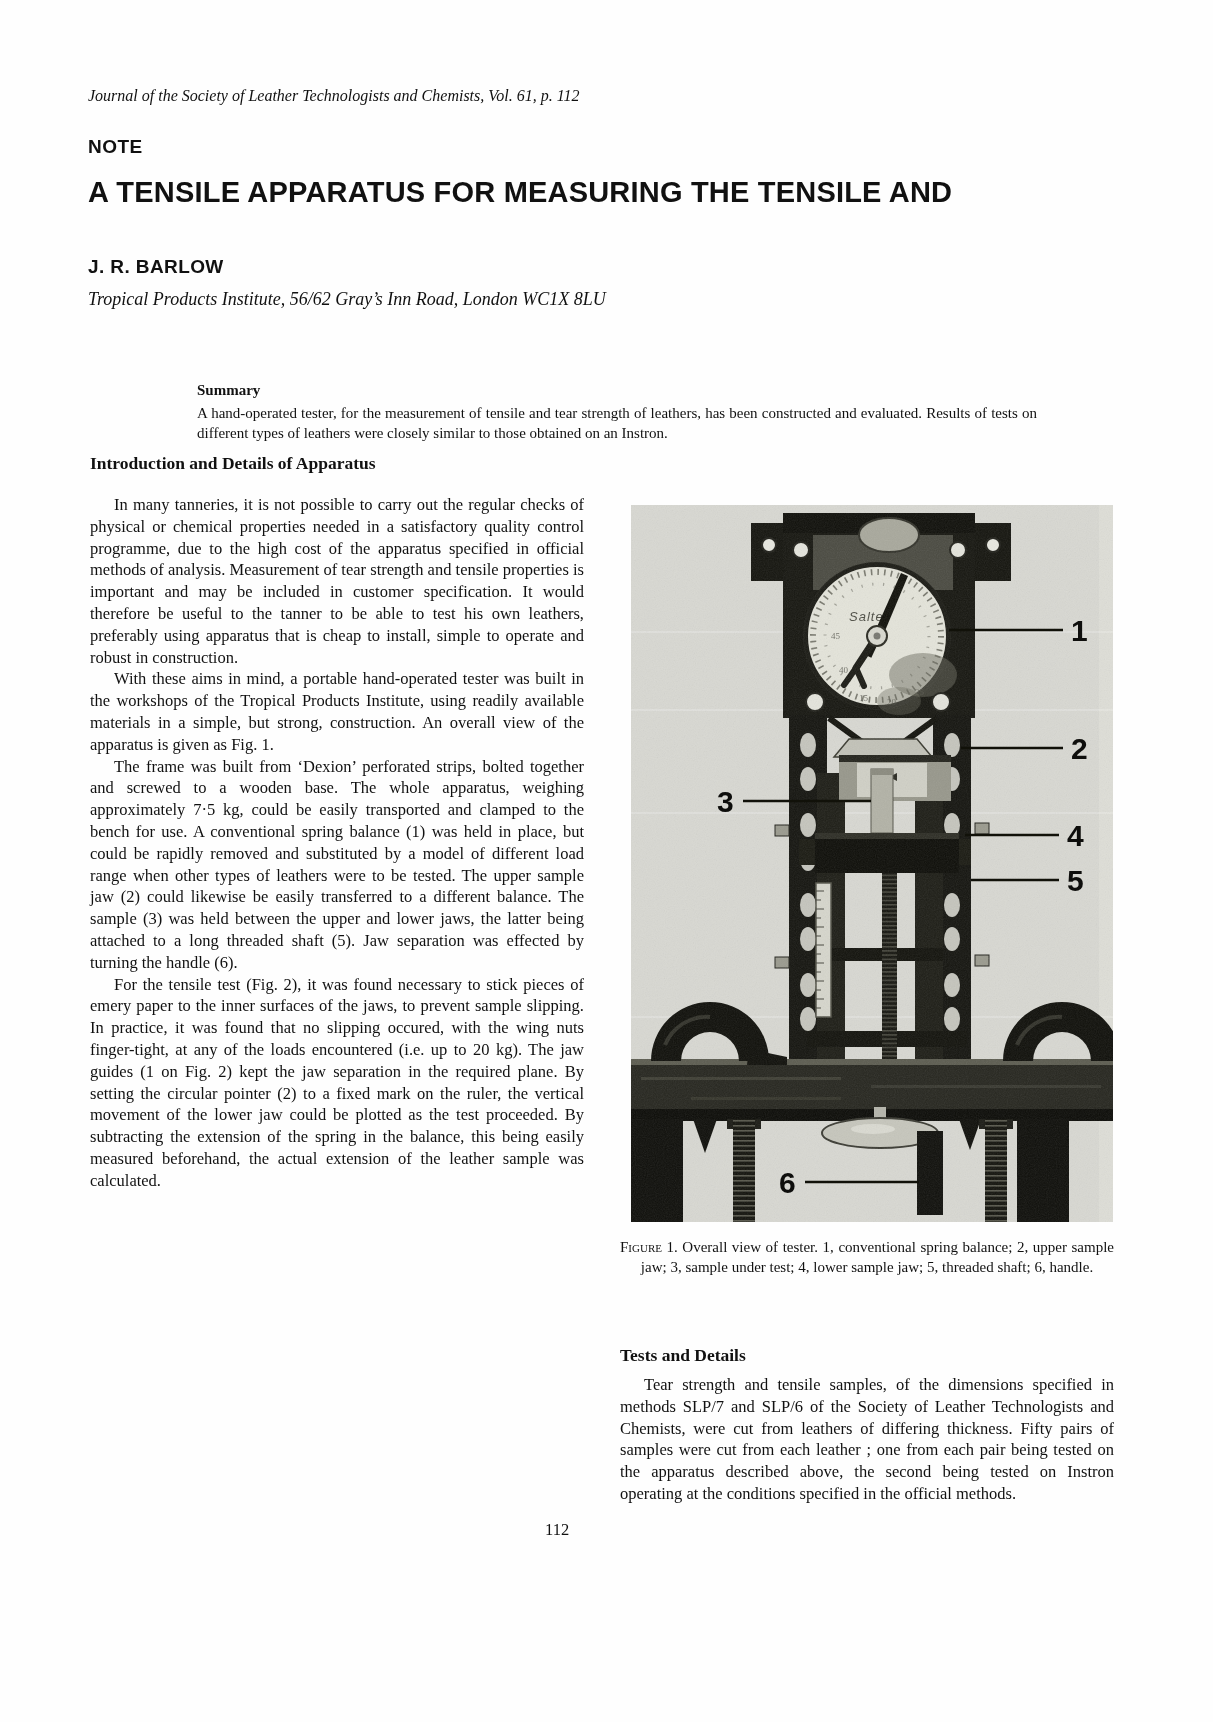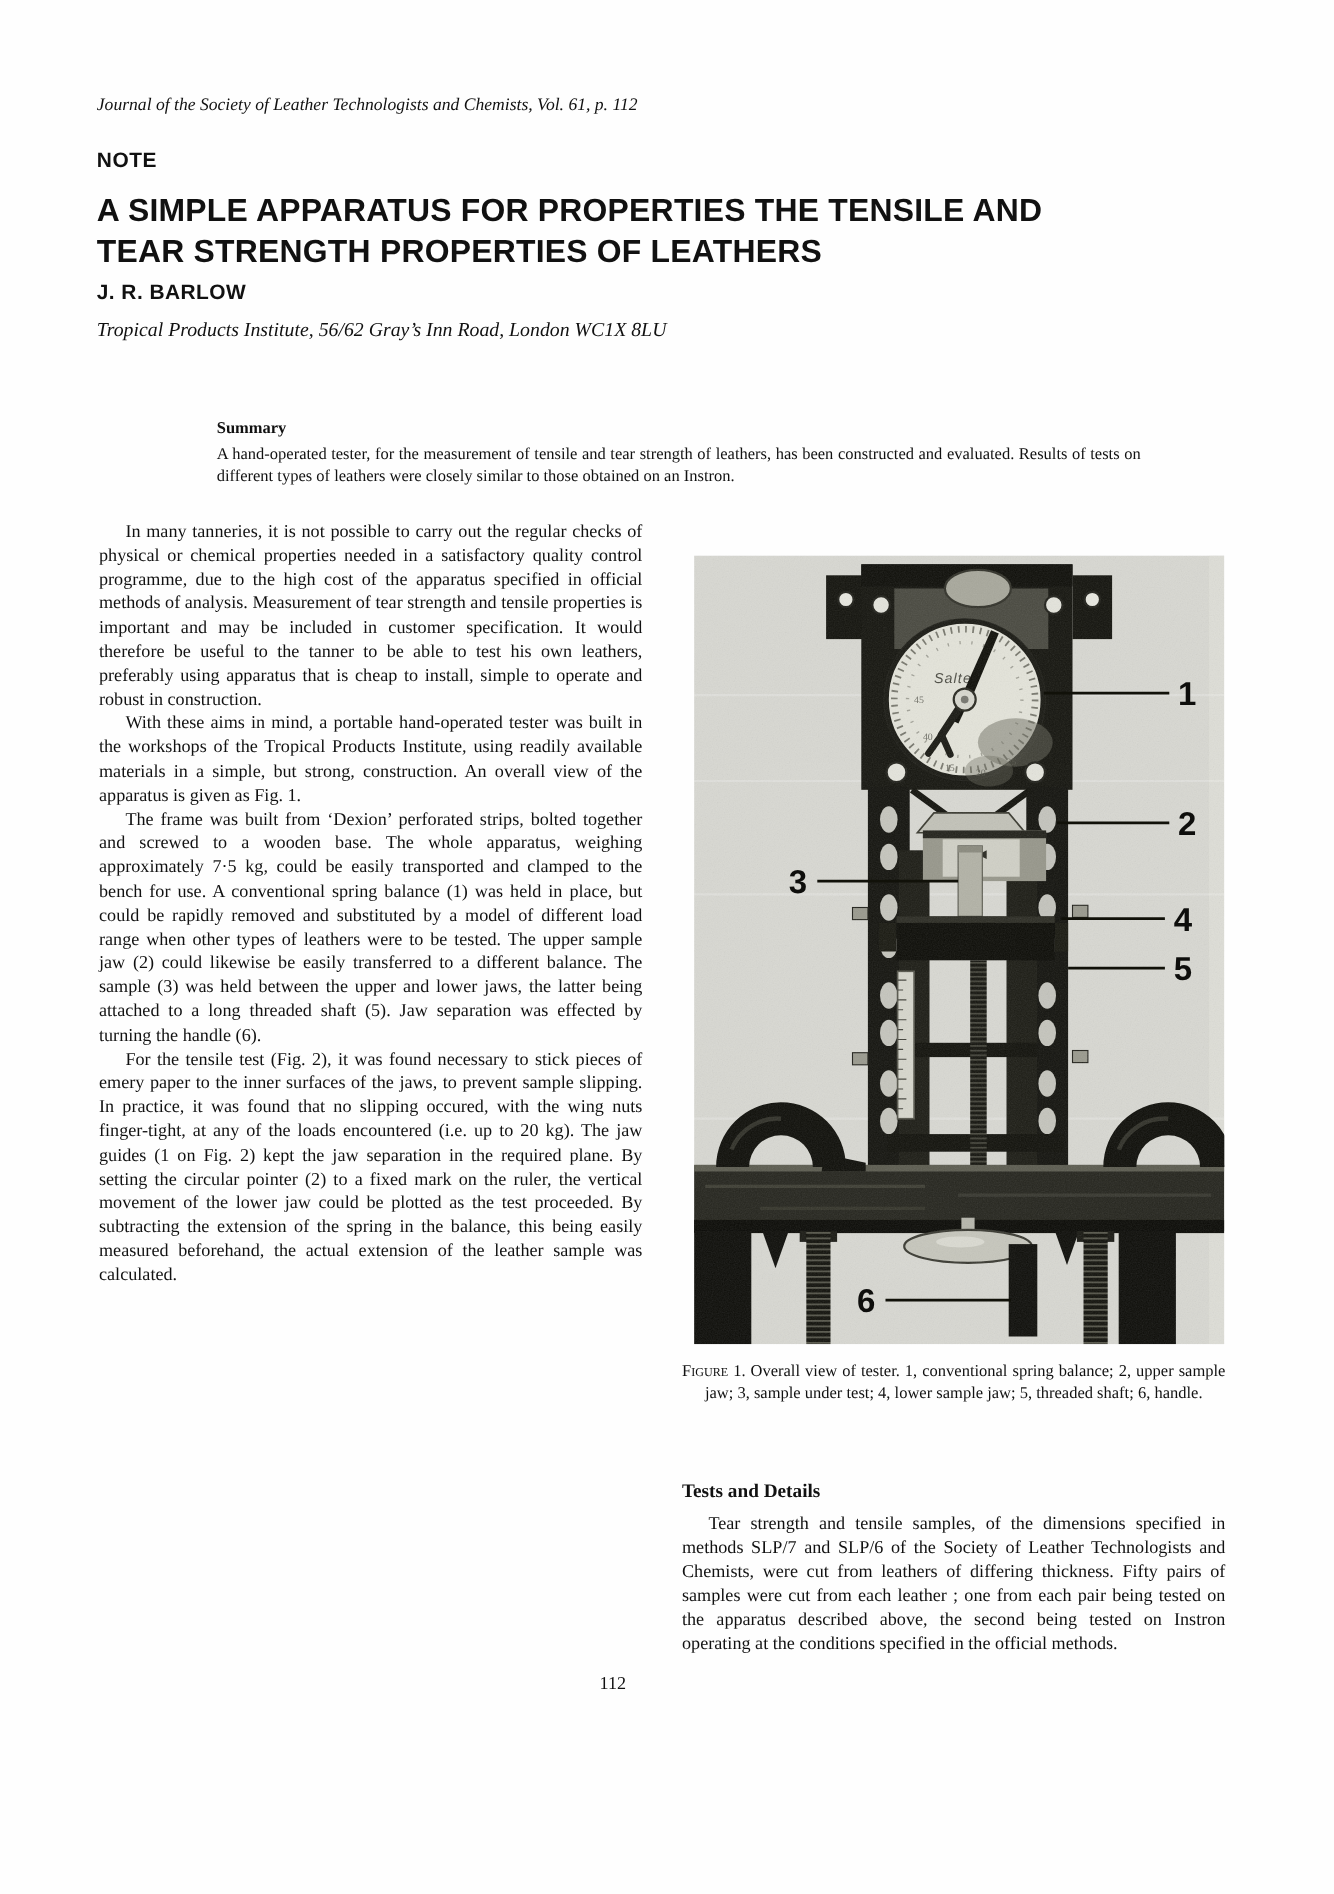--- a/index.html
+++ b/index.html
@@ -37,33 +37,33 @@
   .dial-brand{font:italic 13px "Liberation Sans",sans-serif;fill:#33332b;letter-spacing:1px;opacity:.85;}
 </style>
 </head>
 <body>
 
 <div class="abs journal-line">Journal of the Society of Leather Technologists and Chemists, Vol. 61, p. 112</div>
 
 <div class="abs note">NOTE</div>
 
 <h1 class="abs title" style="margin:0;">
-  <span>A SIMPLE APPARATUS FOR PROPERTIES THE TENSILE AND</span>
-  <span>TEAR STRENGTH PROPERTIES OF LEATHERS</span>
+  <span>A TENSILE APPARATUS FOR MEASURING THE TENSILE AND</span>
 </h1>
 
 <div class="abs author">J. R. BARLOW</div>
 <div class="abs affil">Tropical Products Institute, 56/62 Gray’s Inn Road, London WC1X 8LU</div>
 
 <div class="abs summary">
   <h3>Summary</h3>
   <p>A hand-operated tester, for the measurement of tensile and tear strength of leathers, has been constructed and evaluated. Results of tests on different types of leathers were closely similar to those obtained on an Instron.</p>
 </div>
 
 <div class="abs leftcol">
+  <h2 class="colhead">Introduction and Details of Apparatus</h2>
   <div class="body">
     <p class="bodyp">In many tanneries, it is not possible to carry out the regular checks of physical or chemical properties needed in a satisfactory quality control programme, due to the high cost of the apparatus specified in official methods of analysis. Measurement of tear strength and tensile properties is important and may be included in customer specification. It would therefore be useful to the tanner to be able to test his own leathers, preferably using apparatus that is cheap to install, simple to operate and robust in construction.</p>
     <p class="bodyp">With these aims in mind, a portable hand-operated tester was built in the workshops of the Tropical Products Institute, using readily available materials in a simple, but strong, construction. An overall view of the apparatus is given as Fig. 1.</p>
     <p class="bodyp">The frame was built from ‘Dexion’ perforated strips, bolted together and screwed to a wooden base. The whole apparatus, weighing approximately 7·5 kg, could be easily transported and clamped to the bench for use. A conventional spring balance (1) was held in place, but could be rapidly removed and substituted by a model of different load range when other types of leathers were to be tested. The upper sample jaw (2) could likewise be easily transferred to a different balance. The sample (3) was held between the upper and lower jaws, the latter being attached to a long threaded shaft (5). Jaw separation was effected by turning the handle (6).</p>
     <p class="bodyp">For the tensile test (Fig. 2), it was found necessary to stick pieces of emery paper to the inner surfaces of the jaws, to prevent sample slipping. In practice, it was found that no slipping occured, with the wing nuts finger-tight, at any of the loads encountered (i.e. up to 20 kg). The jaw guides (1 on Fig. 2) kept the jaw separation in the required plane. By setting the circular pointer (2) to a fixed mark on the ruler, the vertical movement of the lower jaw could be plotted as the test proceeded. By subtracting the extension of the spring in the balance, this being easily measured beforehand, the actual extension of the leather sample was calculated.</p>
   </div>
 </div>
 
 <div class="abs figure-wrap">
 <svg width="482" height="717" viewBox="0 0 482 717" xmlns="http://www.w3.org/2000/svg">

